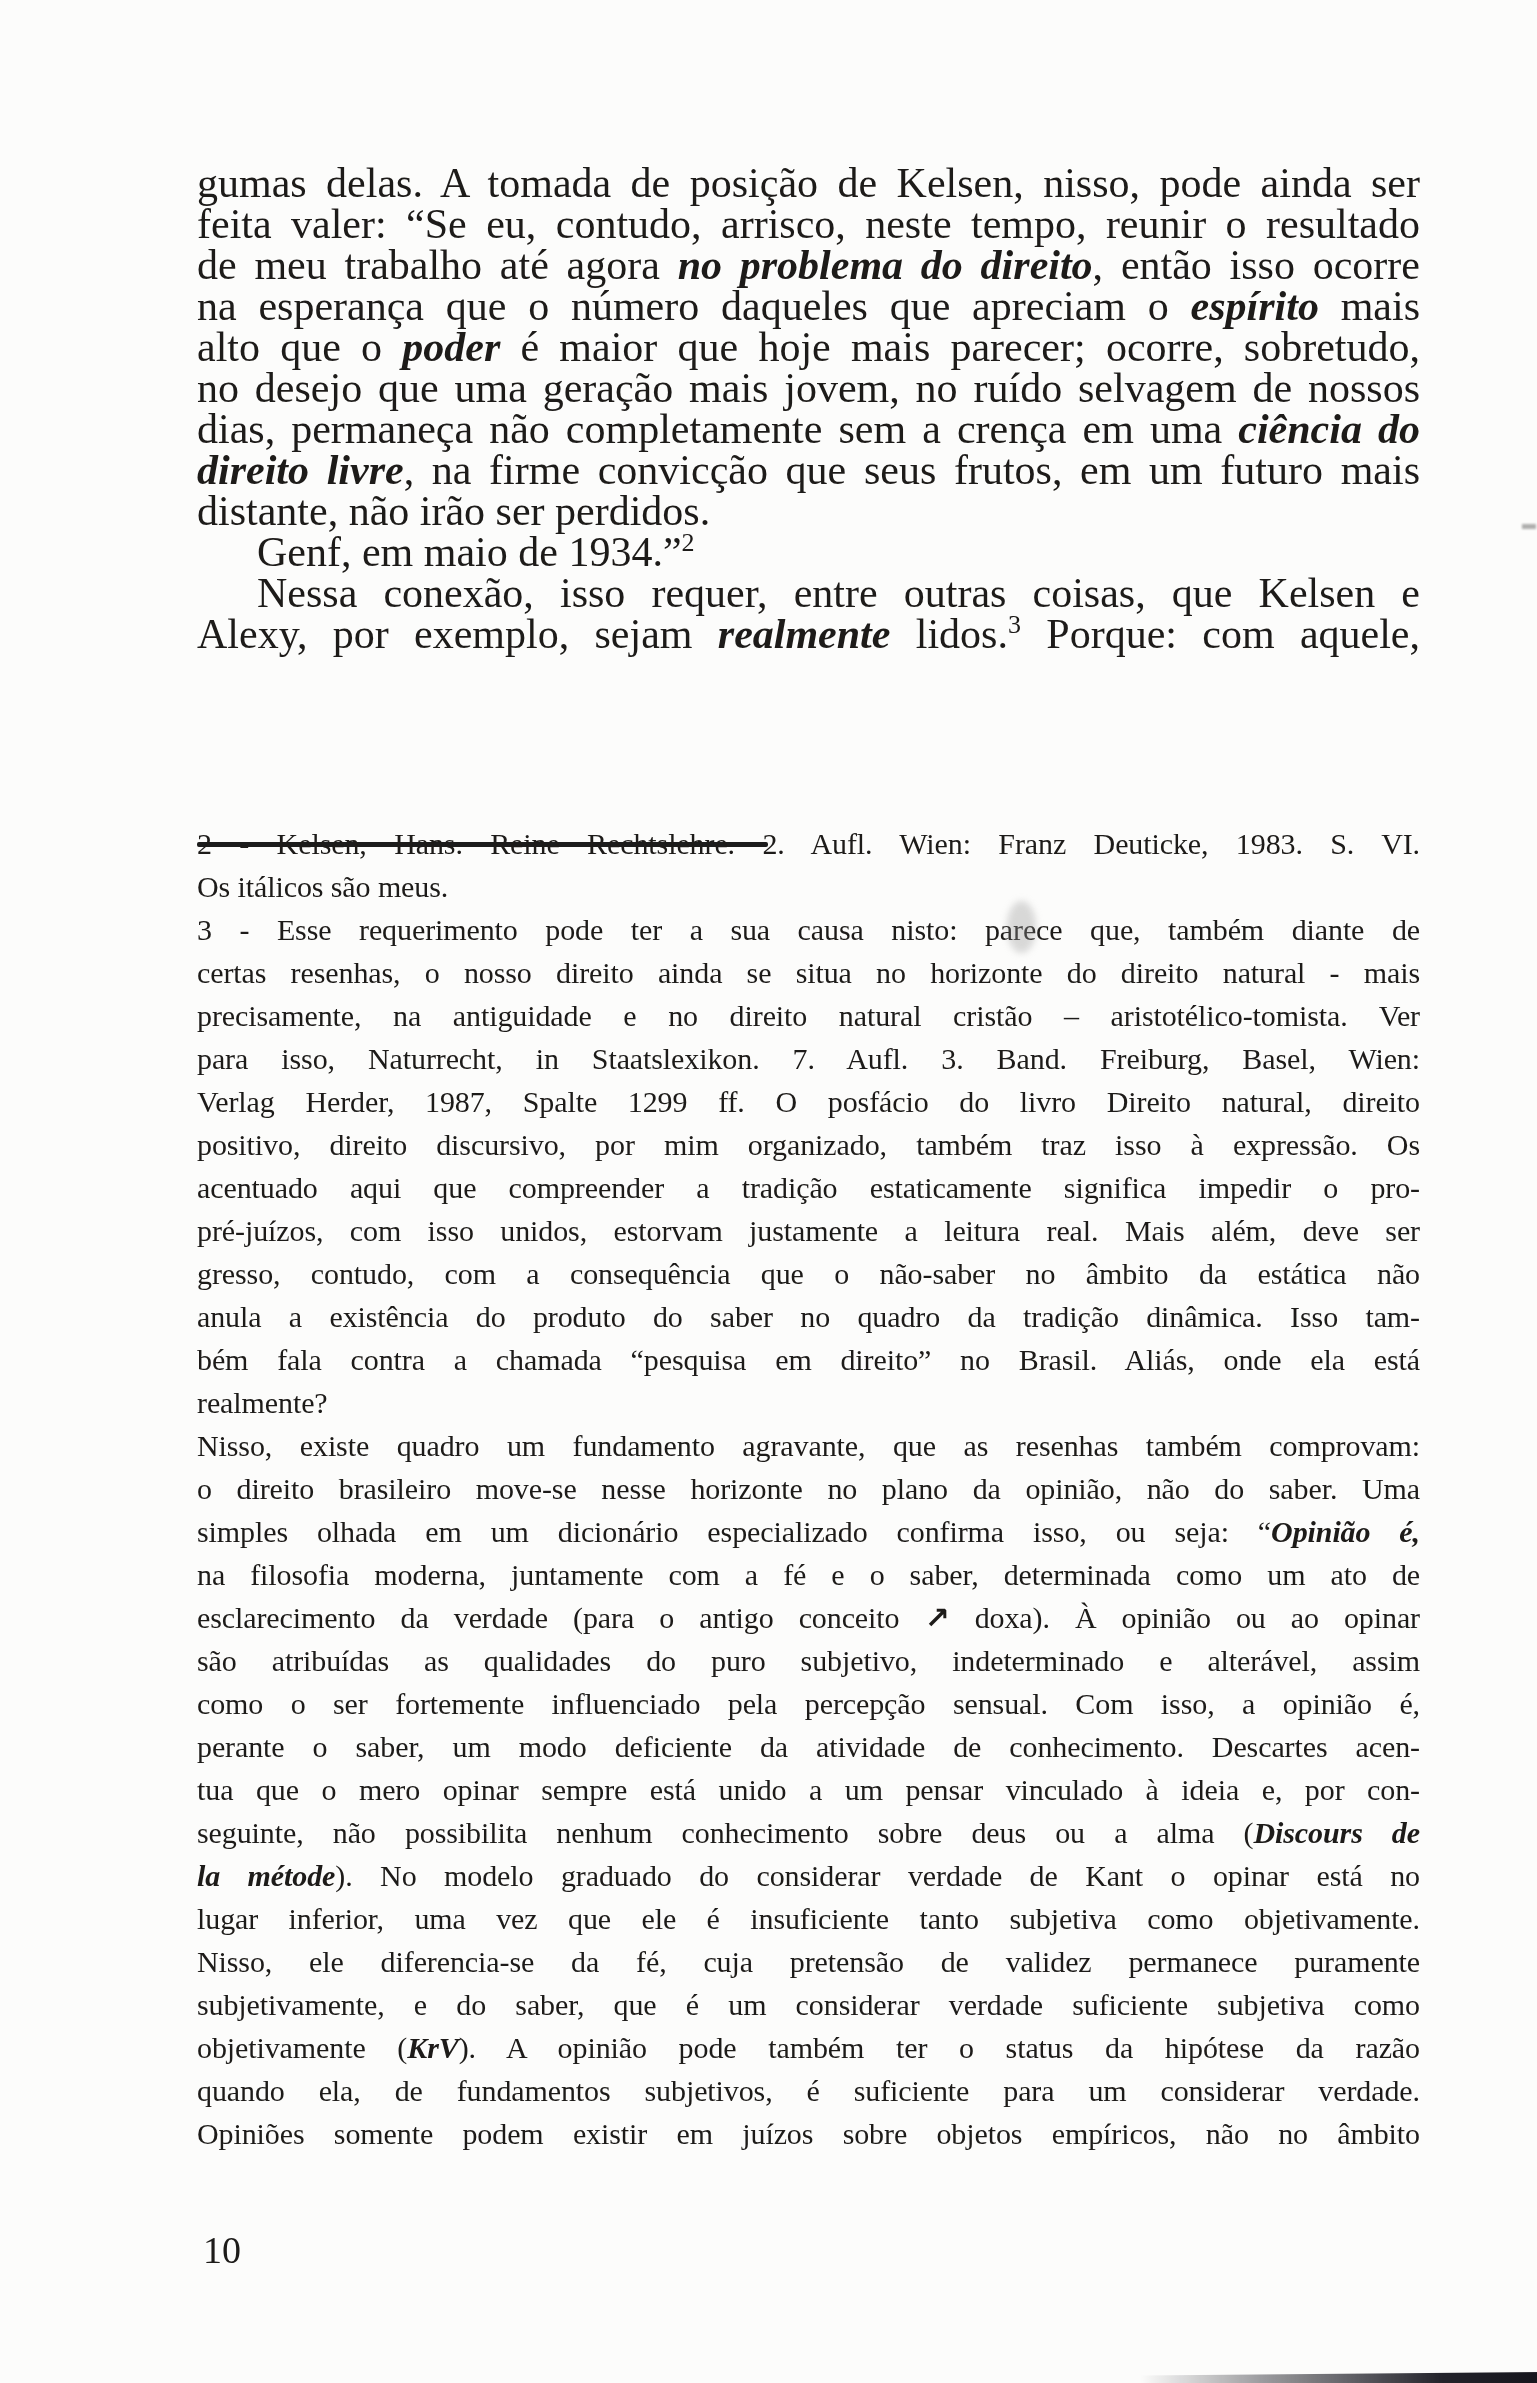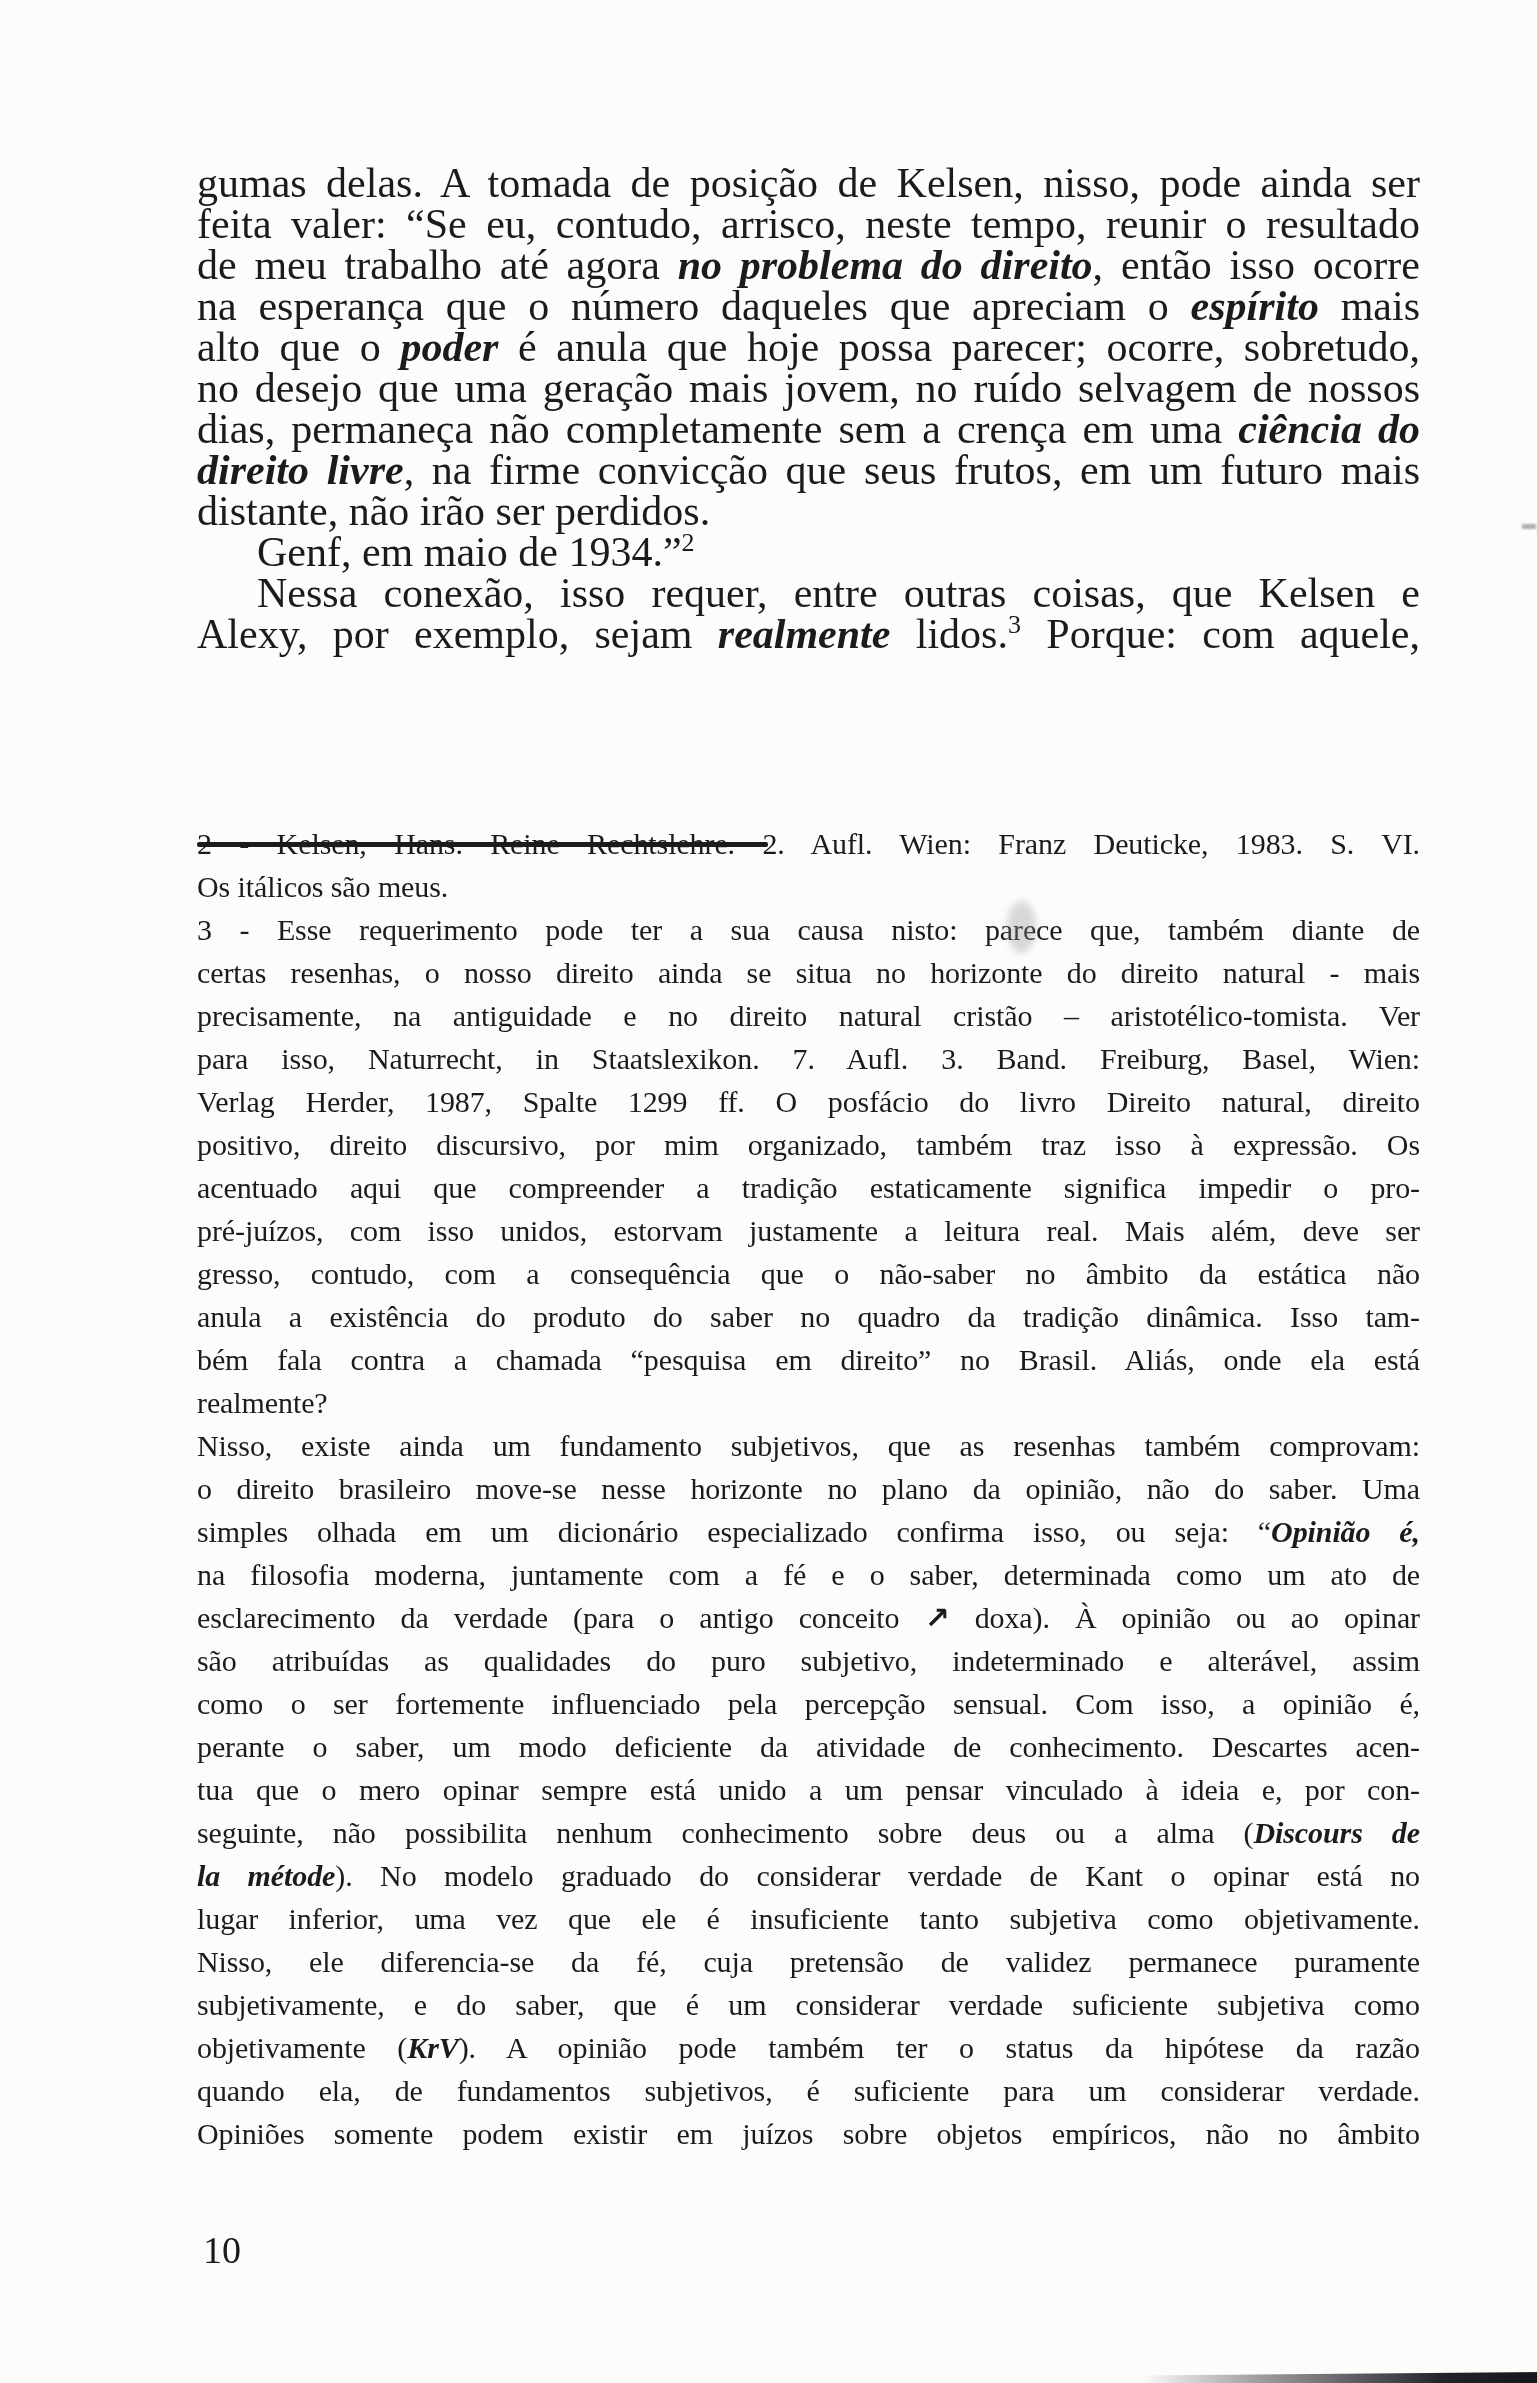--- a/index.html
+++ b/index.html
@@ -65,21 +65,21 @@
 </head>
 <body>
 
 <div class="page">
 
   <div class="main-text">
       <div class="line"><span>gumas delas. A tomada de posição de Kelsen, nisso, pode ainda ser</span></div>
       <div class="line"><span>feita valer: “Se eu, contudo, arrisco, neste tempo, reunir o resultado</span></div>
       <div class="line"><span>de meu trabalho até agora </span><span class="it">no problema do direito</span><span>, então isso ocorre</span></div>
       <div class="line"><span>na esperança que o número daqueles que apreciam o </span><span class="it">espírito</span><span> mais</span></div>
-      <div class="line"><span>alto que o </span><span class="it">poder</span><span> é anula que hoje possa parecer; ocorre, sobretudo,</span></div>
+      <div class="line"><span>alto que o </span><span class="it">poder</span><span> é maior que hoje mais parecer; ocorre, sobretudo,</span></div>
       <div class="line"><span>no desejo que uma geração mais jovem, no ruído selvagem de nossos</span></div>
       <div class="line"><span>dias, permaneça não completamente sem a crença em uma </span><span class="it">ciência do</span></div>
       <div class="line"><span class="it">direito livre</span><span>, na firme convicção que seus frutos, em um futuro mais</span></div>
       <div class="line nojust"><span>distante, não irão ser perdidos.</span></div>
       <div class="line indent nojust"><span>Genf, em maio de 1934.”</span><sup>2</sup></div>
       <div class="line indent"><span>Nessa conexão, isso requer, entre outras coisas, que Kelsen e</span></div>
       <div class="line"><span>Alexy, por exemplo, sejam </span><span class="it">realmente</span><span> lidos.</span><sup>3</sup><span> Porque: com aquele,</span></div>
     </div>
 
   <div class="fn-rule"></div>
@@ -95,21 +95,21 @@
         <div class="line"><span>precisamente, na antiguidade e no direito natural cristão – aristotélico-tomista. Ver</span></div>
         <div class="line"><span>para isso, Naturrecht, in Staatslexikon. 7. Aufl. 3. Band. Freiburg, Basel, Wien:</span></div>
         <div class="line"><span>Verlag Herder, 1987, Spalte 1299 ff. O posfácio do livro Direito natural, direito</span></div>
         <div class="line"><span>positivo, direito discursivo, por mim organizado, também traz isso à expressão. Os</span></div>
         <div class="line"><span>acentuado aqui que compreender a tradição estaticamente significa impedir o pro-</span></div>
         <div class="line"><span>pré-juízos, com isso unidos, estorvam justamente a leitura real. Mais além, deve ser</span></div>
         <div class="line"><span>gresso, contudo, com a consequência que o não-saber no âmbito da estática não</span></div>
         <div class="line"><span>anula a existência do produto do saber no quadro da tradição dinâmica. Isso tam-</span></div>
         <div class="line"><span>bém fala contra a chamada “pesquisa em direito” no Brasil. Aliás, onde ela está</span></div>
         <div class="line nojust"><span>realmente?</span></div>
-        <div class="line"><span>Nisso, existe ainda um fundamento subjetivos, que as resenhas também comprovam:</span></div>
+        <div class="line"><span>Nisso, existe quadro um fundamento agravante, que as resenhas também comprovam:</span></div>
         <div class="line"><span>o direito brasileiro move-se nesse horizonte no plano da opinião, não do saber. Uma</span></div>
         <div class="line"><span>simples olhada em um dicionário especializado confirma isso, ou seja: “</span><span class="it">Opinião é,</span></div>
         <div class="line"><span>na filosofia moderna, juntamente com a fé e o saber, determinada como um ato de</span></div>
         <div class="line"><span>esclarecimento da verdade (para o antigo conceito </span><span class="arrow">↗</span><span> doxa). À opinião ou ao opinar</span></div>
         <div class="line"><span>são atribuídas as qualidades do puro subjetivo, indeterminado e alterável, assim</span></div>
         <div class="line"><span>como o ser fortemente influenciado pela percepção sensual. Com isso, a opinião é,</span></div>
         <div class="line"><span>perante o saber, um modo deficiente da atividade de conhecimento. Descartes acen-</span></div>
         <div class="line"><span>tua que o mero opinar sempre está unido a um pensar vinculado à ideia e, por con-</span></div>
         <div class="line"><span>seguinte, não possibilita nenhum conhecimento sobre deus ou a alma (</span><span class="it">Discours de</span></div>
         <div class="line"><span class="it">la métode</span><span>). No modelo graduado do considerar verdade de Kant o opinar está no</span></div>

